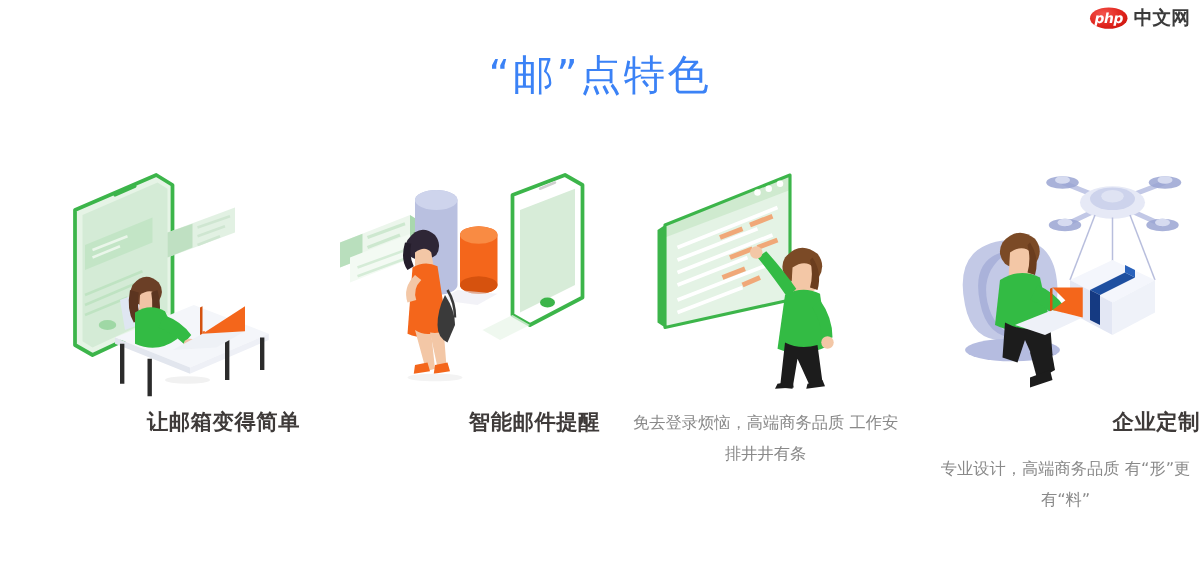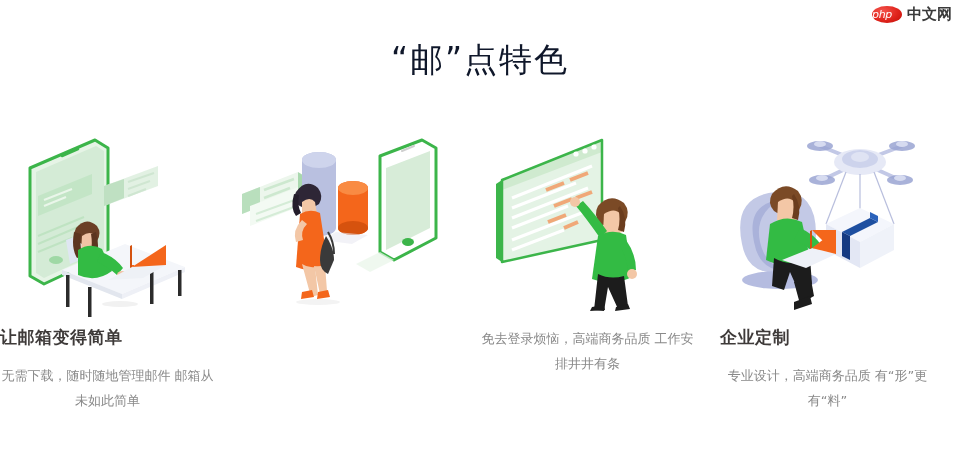--- a/index.html
+++ b/index.html
@@ -13,46 +13,46 @@
 
   
   .watermark {
     position: absolute; top: 5px; right: 8px;
     display: flex; align-items: center; gap: 5px;
     user-select: none;
   }
   .wm-logo {
     width: 30px; height: 17px; border-radius: 50%;
     background: radial-gradient(ellipse at 35% 30%, #f4544c 0%, #e0241c 55%, #c00d07 100%);
-    color: #fff; font-size: 11px; font-weight: normal; font-style: italic;
-    line-height: 17px; 
+    color: #fff; font-size: 11px; font-weight: bold; font-style: italic;
+    line-height: 17px; text-align: center;
     letter-spacing: -0.3px;
     font-family: "DejaVu Sans", sans-serif;
   }
   .wm-text {
     font-size: 15px; font-weight: bold; color: #3b3b3b;
     letter-spacing: 0px;
     font-family: "DejaVu Sans", sans-serif;
   }
 
   
   .page-title {
     position: absolute; top: 38px; left: 0; width: 960px;
     text-align: center;
-    font-size: 33px; font-weight: normal; color: #0f172a;
+    font-size: 33px; font-weight: normal; color: #3b82f6;
     letter-spacing: 2px;
     font-family: "DejaVu Sans", sans-serif;
   }
 
   
   .columns {
     position: absolute; top: 132px; left: 0; width: 960px;
     display: flex;
   }
-  .col { width: 240px; display: flex; flex-direction: column; align-items: flex-start; }
+  .col { width: 240px; display: flex; flex-direction: column; align-items: flex-end; }
   .art { width: 210px; height: 180px; position: relative; }
   .col-title {
     margin-top: 14px;
     font-size: 17px; font-weight: bold; color: #3e3a39;
     letter-spacing: 0.5px;
     font-family: "DejaVu Sans", sans-serif;
   }
   .col-desc {
     margin-top: 14px; width: 215px;
     text-align: center; font-size: 13px; line-height: 25px;
@@ -131,21 +131,20 @@
             <polygon points="108,148 132,135 166,133 143,146" fill="#eef1f6"></polygon>
             <polygon points="132,135 166,113 166,133 132,135" fill="#f4661b"></polygon>
             <polygon points="132,135 134,134 134,133 132,133" fill="#f4661b"></polygon>
             <polygon points="130,136 132,135 132,113 130,114" fill="#d4520f"></polygon>
           </g>
 
           <ellipse cx="120" cy="172" rx="18" ry="3" fill="#f1f1f1"></ellipse>
         </svg>
       </div>
       <div class="col-title">让邮箱变得简单</div>
-      <div class="col-desc">无需下载，随时随地管理邮件 邮箱从未如此简单</div>
     </div>
 
     <div class="col">
       <div class="art">
         <svg width="210" height="180" viewBox="0 0 210 180">
 
           <g>
             <polygon points="140,24 182,8 196,16 196,106 154,128 140,120" fill="#ffffff"></polygon>
             <path d="M140,24 L182,8 L196,16 L196,106 L154,128 L140,120 Z" fill="none" stroke="#3cb54a" stroke-width="3" stroke-linejoin="round"></path>
             <polygon points="146,36 190,19 190,96 146,118" fill="#d7ecd8"></polygon>
@@ -191,20 +190,21 @@
 
             <path d="M62,160 l10,-2 l2,7 l-13,2 Z" fill="#f4661b"></path>
             <path d="M78,160 l10,-2 l2,7 l-13,2 Z" fill="#f4661b"></path>
 
             <path d="M86,104 q8,12 8,24 l-6,14 q-8,-4 -8,-14 q0,-12 6,-24 Z" fill="#3a3a3a"></path>
             <path d="M88,100 q6,10 6,22" stroke="#3a3a3a" stroke-width="2" fill="none"></path>
           </g>
           <ellipse cx="78" cy="170" rx="22" ry="3" fill="#f3f3f3"></ellipse>
         </svg>
       </div>
+      <div class="col-title">智能邮件提醒</div>
     </div>
 
     <div class="col">
       <div class="art">
         <svg width="210" height="180" viewBox="0 0 210 180">
 
           <g>
             <polygon points="22,48 122,8 122,108 22,130" fill="#e4f3e5"></polygon>
             <polygon points="22,48 122,8 122,20 22,58" fill="#cfeacf"></polygon>
             <path d="M22,48 L122,8 L122,108 L22,130 Z" fill="none" stroke="#3cb54a" stroke-width="2.5" stroke-linejoin="round"></path>

